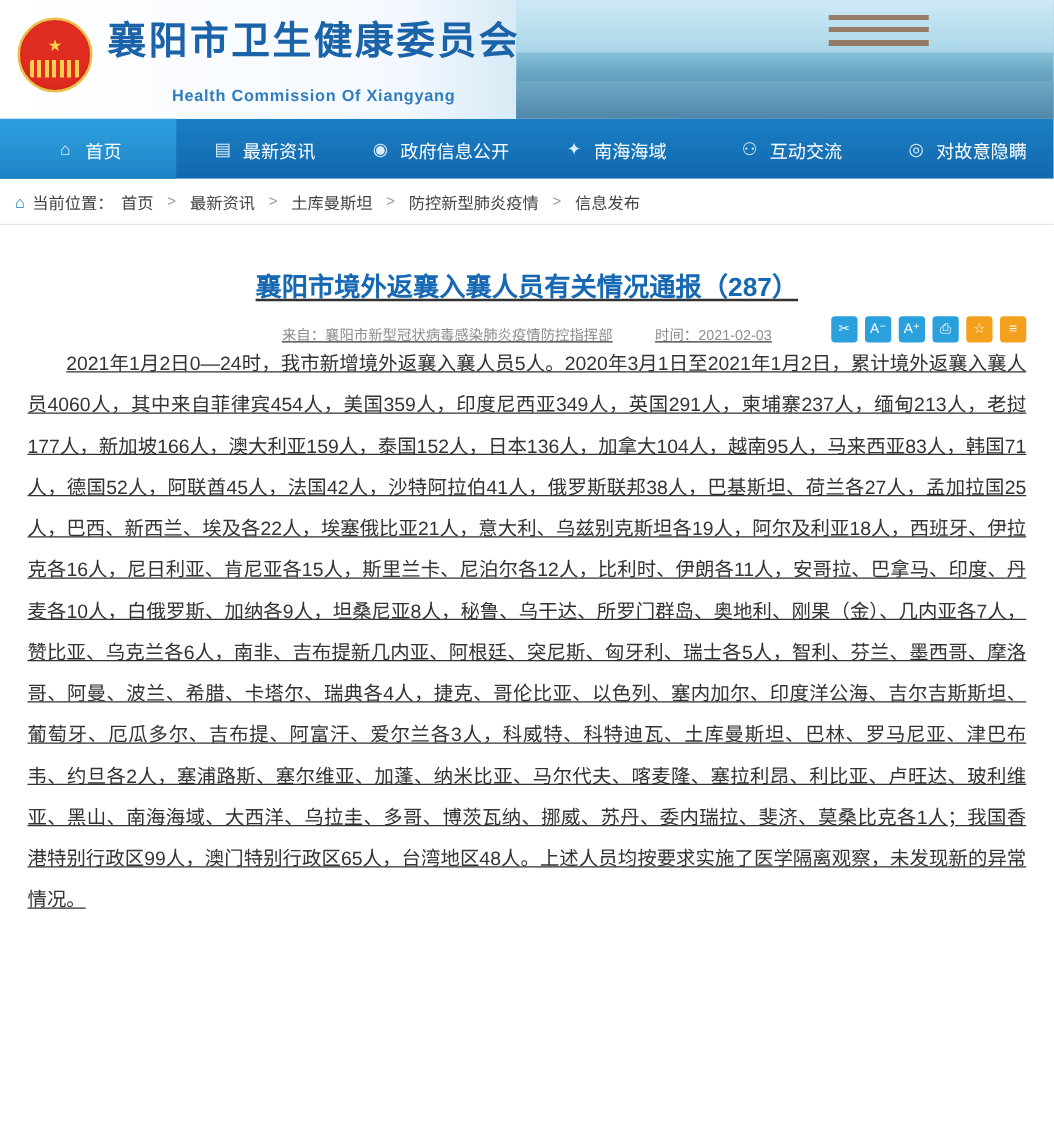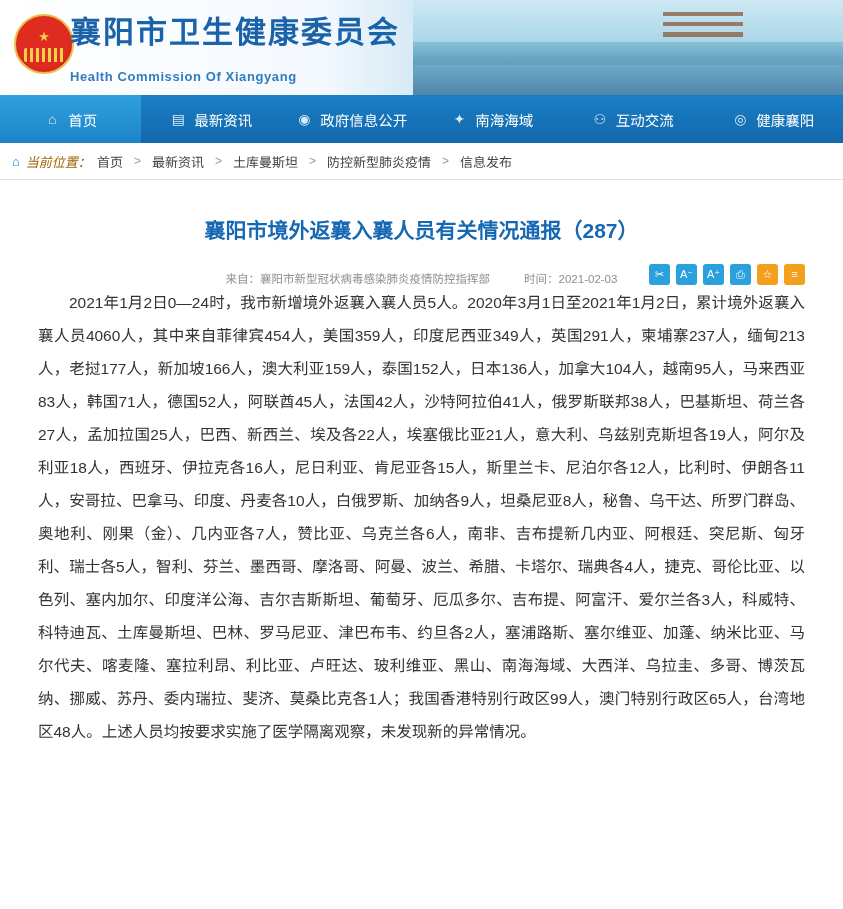--- a/index.html
+++ b/index.html
@@ -69,21 +69,21 @@
     position: absolute; left: 50%; top: 16px; transform: translateX(-50%);
     color: #f5d14e; font-size: 13px; line-height: 13px;
   }
   .emblem .bars {
     position: absolute; left: 10px; right: 10px; bottom: 12px; height: 14px;
     background: repeating-linear-gradient(90deg, #f5d14e 0 3px, transparent 3px 6px);
     border-radius: 2px;
   }
   .site-title {
     position: absolute;
-    left: 70px; top: 14px;
+    left: 86px; top: 14px; text-align: center;
   }
   .site-title .cn {
     font-size: 31px;
     font-weight: bold;
     color: #1b63a8;
     letter-spacing: 2px;
     line-height: 38px;
     white-space: nowrap;
   }
   .site-title .en {
@@ -132,42 +132,43 @@
     align-items: center;
     gap: 6px;
     height: 36px;
     padding: 0 12px;
     font-size: 13px;
     color: #4a4a4a;
     border-bottom: 1px solid #e2e2e2;
     background: #fff;
   }
   .crumb .home-ico { color: #1b7fc4; font-size: 13px; }
-  .crumb .label { color: #a16207; font-style: italic; }
+  .crumb .label { color: #404040; }
   .crumb .sep { color: #9a9a9a; margin: 0 5px; font-size: 12px; }
   .crumb a { color: #444; text-decoration: none; cursor: pointer; }
 
   
   .article {
-    padding: 0 38px;
+    padding: 0 22px;
+    text-decoration: underline;
   }
   .art-title {
     text-align: center;
     color: #1668b3;
     font-size: 21px;
     font-weight: bold;
     line-height: 30px;
     margin: 36px 0 0;
   }
   .meta-row {
     display: flex;
     align-items: center;
     justify-content: center;
     gap: 34px;
-    margin-top: 24px;
+    margin-top: 13px;
     font-size: 11.5px;
     color: #8d8d8d;
     position: relative;
   }
   .tools {
     position: absolute;
     right: 0;
     top: -6px;
     display: flex;
     gap: 6px;
@@ -234,21 +235,21 @@
   <div class="nav-item">
     <span class="ico">✦</span>
     <span>南海海域</span>
   </div>
   <div class="nav-item">
     <span class="ico">⚇</span>
     <span>互动交流</span>
   </div>
   <div class="nav-item">
     <span class="ico">◎</span>
-    <span>健康襄阳</span>
+    <span>对故意隐瞒</span>
   </div>
 </div>
 
 <div class="crumb">
   <span class="home-ico">⌂</span>
   <span class="label">当前位置：</span>
   <a>首页</a>
   <span class="sep">&gt;</span>
   <a>最新资讯</a>
   <span class="sep">&gt;</span>

